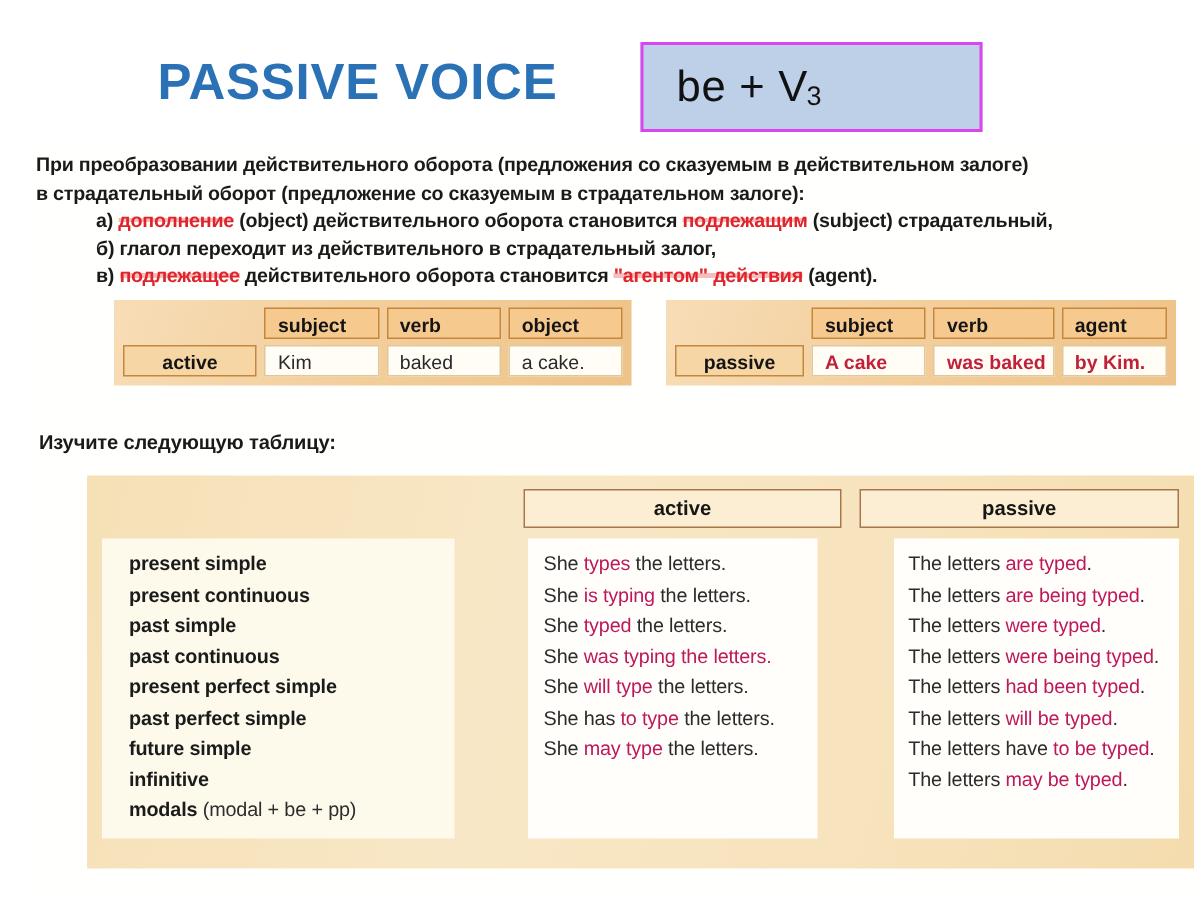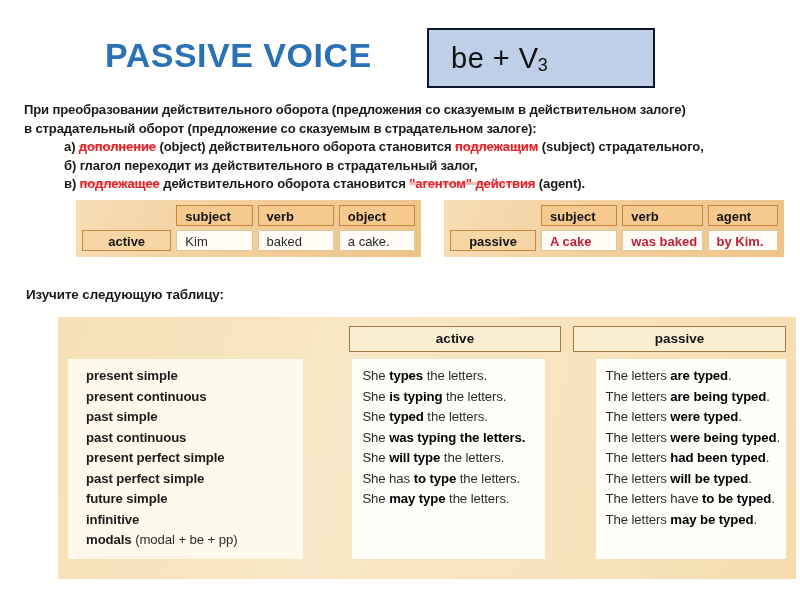--- a/index.html
+++ b/index.html
@@ -30,21 +30,21 @@
   }
 
   
   #formula-box {
     position: absolute;
     left: 427px;
     top: 28px;
     width: 228px;
     height: 60px;
     background: #bdd0e8;
-    border: 2px solid #0f172a;
+    border: 2px solid #d946ef;
     box-sizing: border-box;
     z-index: 3;
     display: flex;
     align-items: center;
   }
   #formula-text {
     font-size: 29px;
     color: #111;
     padding-left: 22px;
     letter-spacing: 0.5px;
@@ -210,21 +210,21 @@
   .trow {
     height: 20.5px;
     line-height: 20.5px;
     font-size: 13.2px;
     color: #1b1b1b;
     white-space: nowrap;
     letter-spacing: -0.1px;
   }
   #col-tense .trow { font-weight: bold; }
   #col-tense .trow .light { font-weight: normal; color: #2d2d2d; }
-  #col-active .trow b, #col-passive .trow b { font-weight: bold; color: #000000; }
+  #col-active .trow b, #col-passive .trow b { font-weight: normal; color: #be185d; }
   #col-active .trow, #col-passive .trow { color: #2b2b2b; }
 
   
   #paper-edge {
     position: absolute;
     left: 0;
     bottom: 0;
     width: 800px;
     height: 18px;
     background: #ffffff;
@@ -239,21 +239,21 @@
   <span id="formula-text">
     <span>be + V</span><sub>3</sub>
   </span>
 </div>
 
 <div id="content-panel">
 
   <div id="explanation">
     <div class="expl-line">При преобразовании действительного оборота (предложения со сказуемым в действительном залоге)</div>
     <div class="expl-line">в страдательный оборот (предложение со сказуемым в страдательном залоге):</div>
-    <div class="expl-line expl-indent"><span class="plain">а) </span><span class="hl-red">дополнение</span><span class="plain"> (object) действительного оборота становится </span><span class="hl-red">подлежащим</span><span class="plain"> (subject) страдательного,</span></div>
+    <div class="expl-line expl-indent"><span class="plain">а) </span><span class="hl-red">дополнение</span><span class="plain"> (object) действительного оборота становится </span><span class="hl-red">подлежащим</span><span class="plain"> (subject) страдательный,</span></div>
     <div class="expl-line expl-indent"><span class="plain">б) </span><span class="plain">глагол переходит из действительного в страдательный залог,</span></div>
     <div class="expl-line expl-indent"><span class="plain">в) </span><span class="hl-red">подлежащее</span><span class="plain"> действительного оборота становится </span><span class="hl-red">"агентом" действия</span><span class="plain"> (agent).</span></div>
   </div>
 
   <div id="examples-band">
 
     <div class="ex-table" id="example-active">
       <div class="ex-row">
         <div class="ex-cell ex-spacer c0"></div>
         <div class="ex-cell ex-head c1">subject</div>

